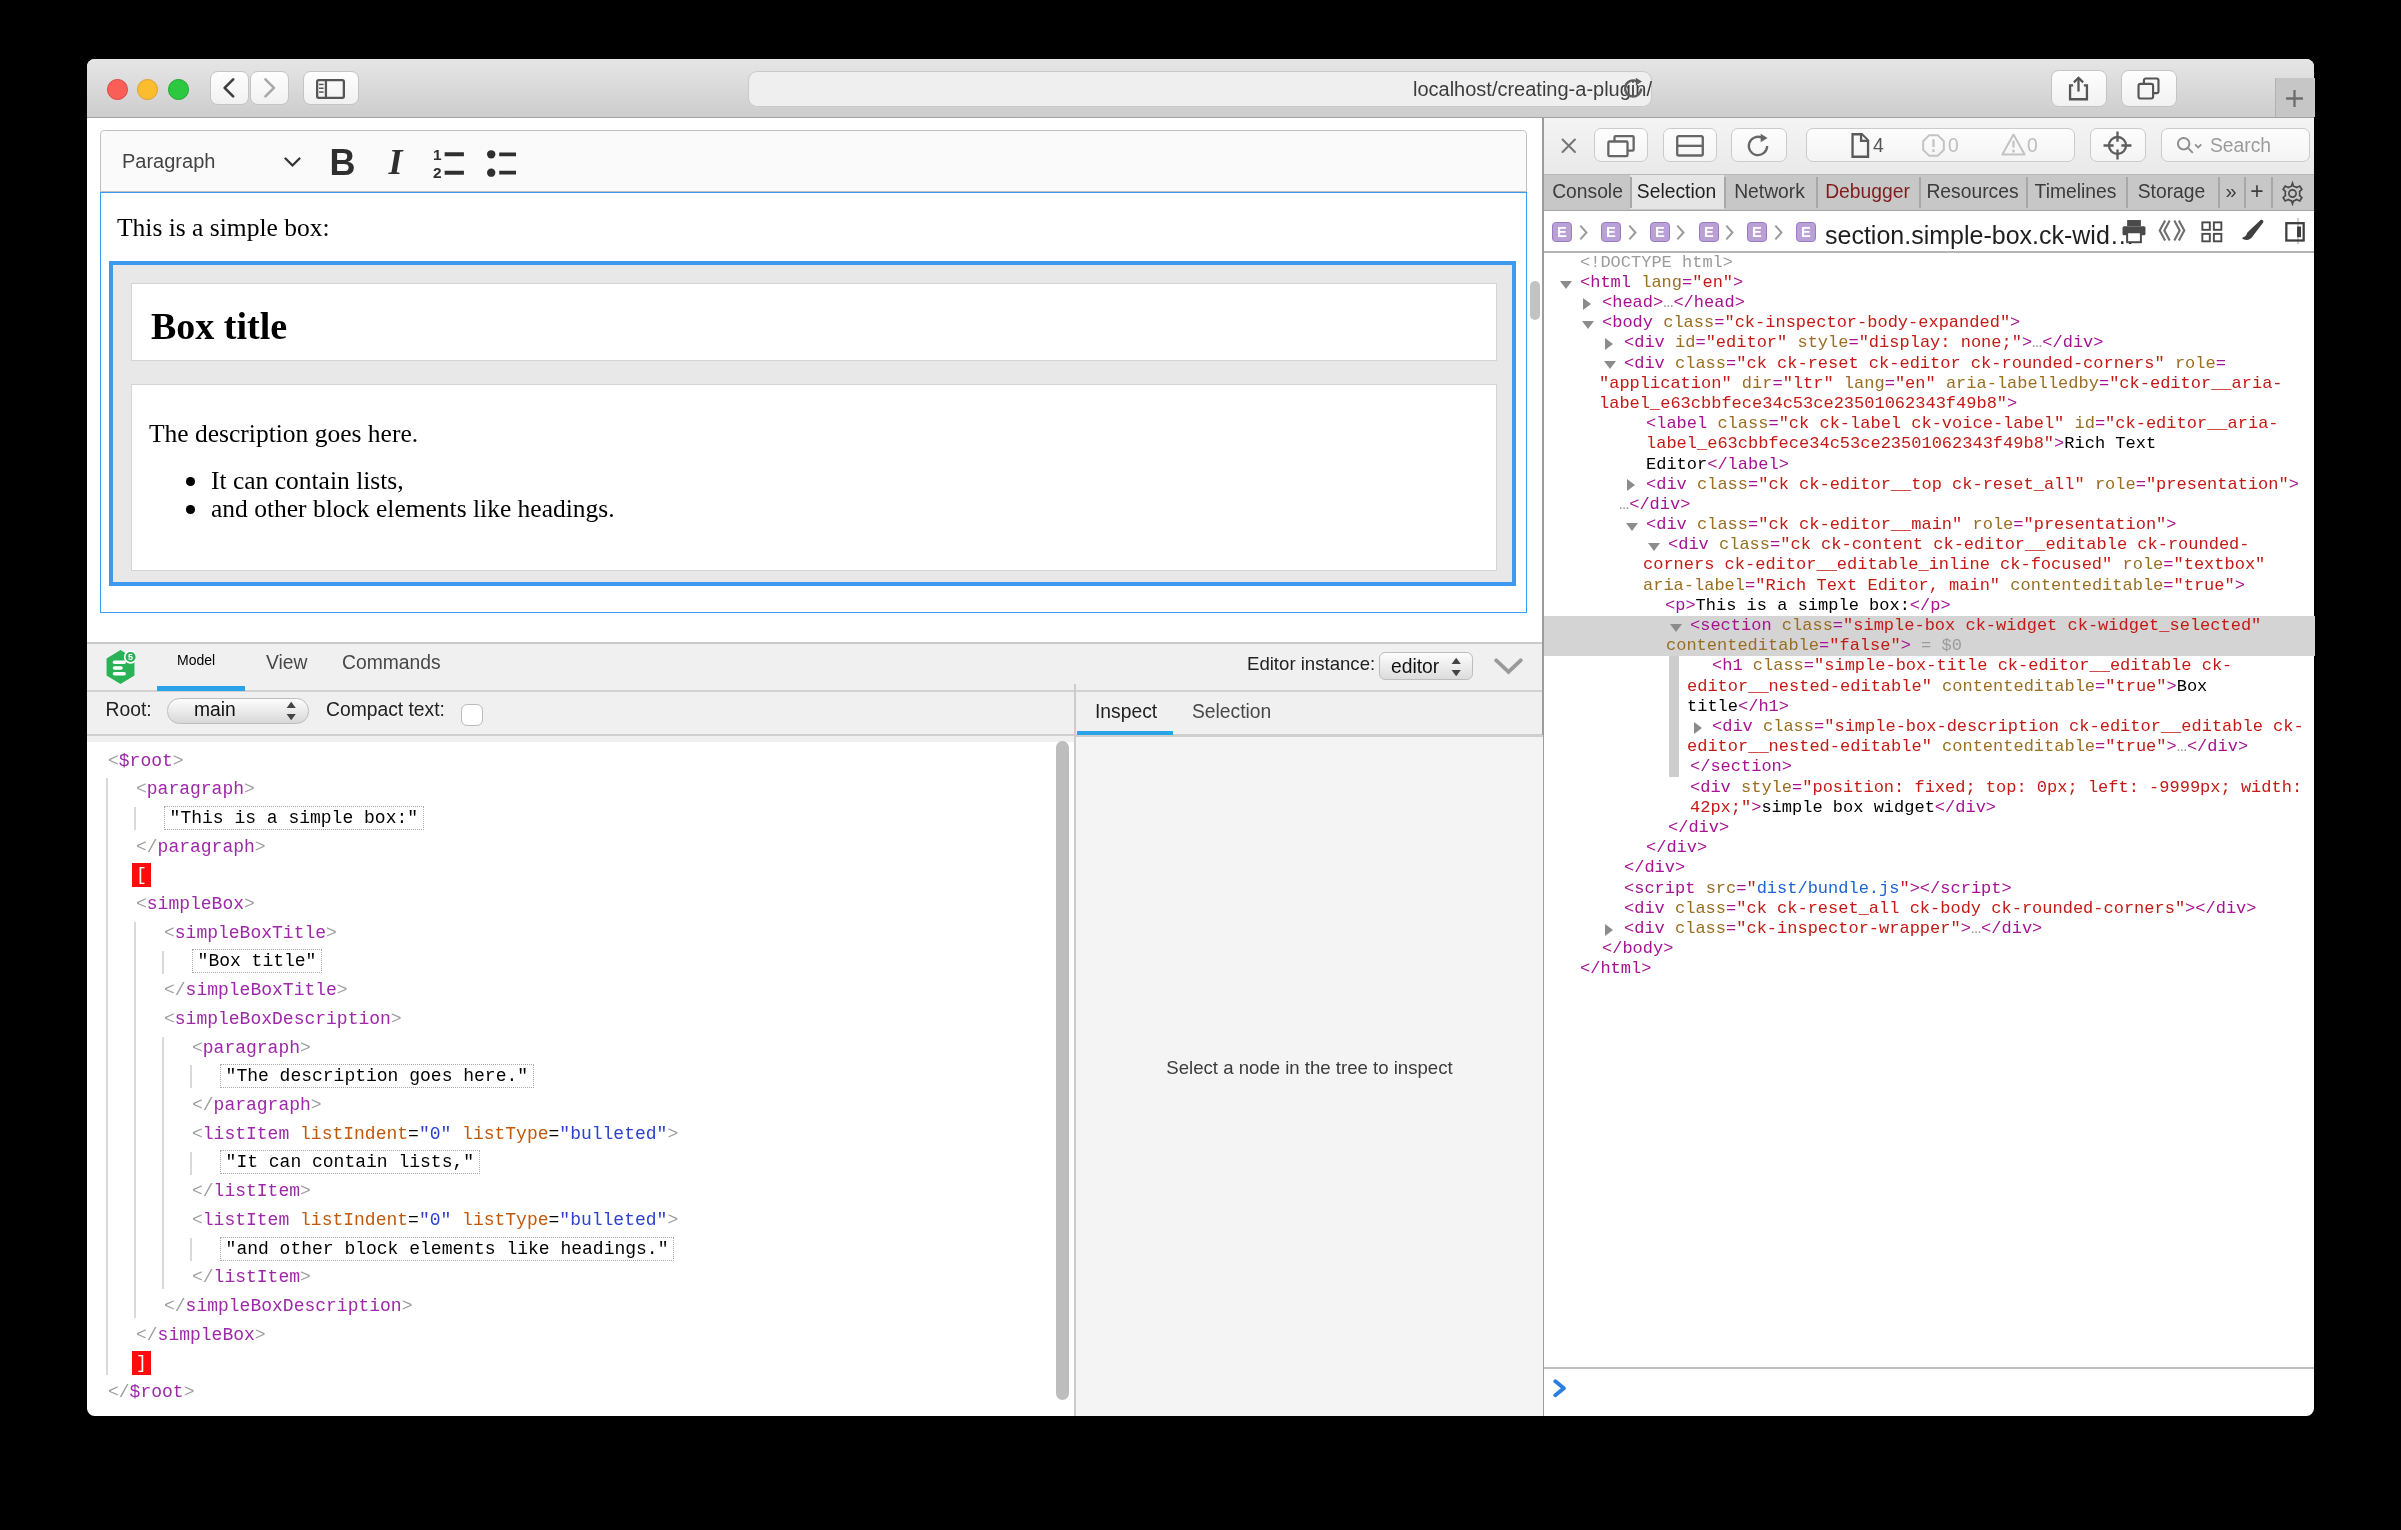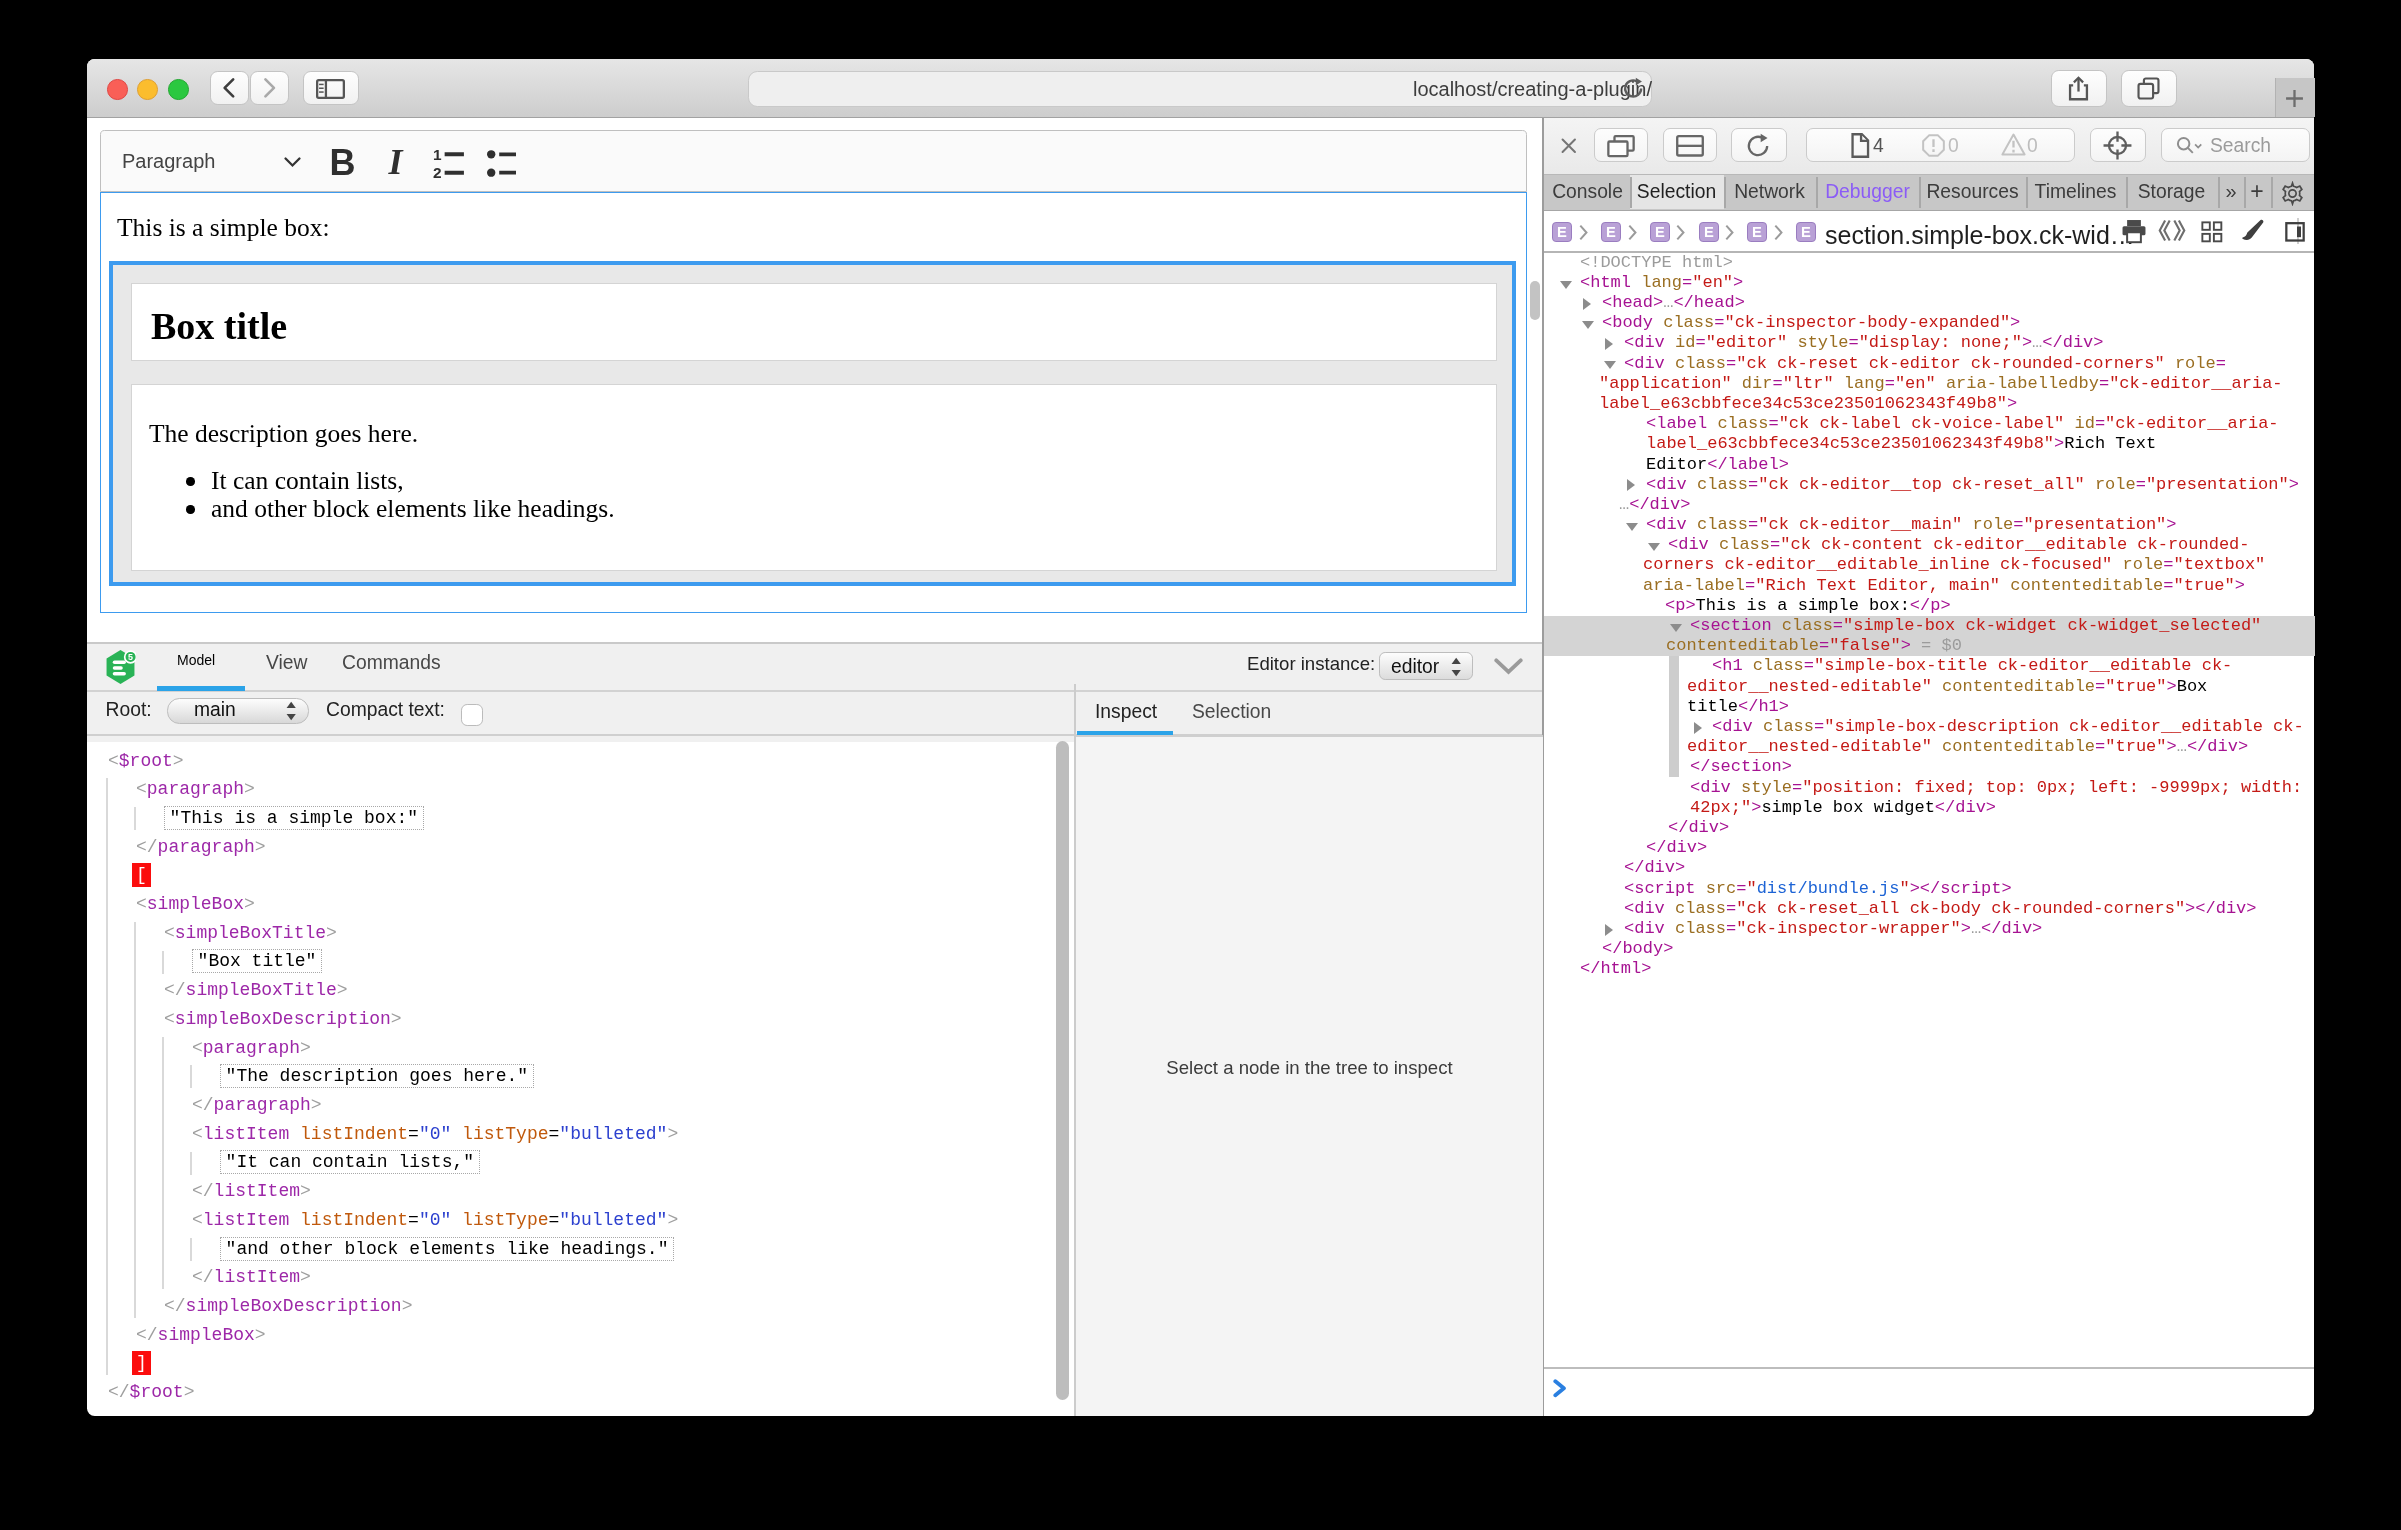--- a/index.html
+++ b/index.html
@@ -106,21 +106,21 @@
 <div class="abs" style="left:1729px;top:118px;width:1.5px;height:31px;background:#a8a8a8"></div>
 <div class="abs" style="left:1832px;top:118px;width:1.5px;height:31px;background:#a8a8a8"></div>
 <div class="abs" style="left:1939px;top:118px;width:1.5px;height:31px;background:#a8a8a8"></div>
 <div class="abs" style="left:2039px;top:118px;width:1.5px;height:31px;background:#a8a8a8"></div>
 <div class="abs" style="left:2131px;top:118px;width:1.5px;height:31px;background:#a8a8a8"></div>
 <div class="abs" style="left:2157px;top:118px;width:1.5px;height:31px;background:#a8a8a8"></div>
 <div class="abs" style="left:2184px;top:118px;width:1.5px;height:31px;background:#a8a8a8"></div>
 <div class="abs" style="left:1423px;top:122px;width:155px;text-align:center;font-size:19.3px;color:#3c3c3c">Console</div>
 <div class="abs" style="left:1512px;top:122px;width:155px;text-align:center;font-size:19.3px;color:#1f1f1f">Selection</div>
 <div class="abs" style="left:1605px;top:122px;width:155px;text-align:center;font-size:19.3px;color:#3c3c3c">Network</div>
-<div class="abs" style="left:1703px;top:122px;width:155px;text-align:center;font-size:19.3px;color:#8b5cf6">Debugger</div>
+<div class="abs" style="left:1703px;top:122px;width:155px;text-align:center;font-size:19.3px;color:#7f1d1d">Debugger</div>
 <div class="abs" style="left:1808px;top:122px;width:155px;text-align:center;font-size:19.3px;color:#3c3c3c">Resources</div>
 <div class="abs" style="left:1911px;top:122px;width:155px;text-align:center;font-size:19.3px;color:#3c3c3c">Timelines</div>
 <div class="abs" style="left:2007px;top:122px;width:155px;text-align:center;font-size:19.3px;color:#3c3c3c">Storage</div>
 <div class="abs" style="left:2121px;top:121px;width:46px;text-align:center;font-size:20px;color:#3c3c3c">»</div>
 <div class="abs" style="left:2147px;top:119px;width:46px;text-align:center;font-size:23px;color:#3c3c3c">+</div>
 <svg class="abs" style="left:2193px;top:122px" width="25" height="25" viewBox="0 0 24 24">
 <path d="M12 8.5 A3.5 3.5 0 1 0 12 15.5 A3.5 3.5 0 1 0 12 8.5 M12 2 L13 5 A7 7 0 0 1 16 6.2 L19 4.9 L21 8.1 L18.7 10.2 A7 7 0 0 1 18.7 13.8 L21 15.9 L19 19.1 L16 17.8 A7 7 0 0 1 13 19 L12 22 L11 19 A7 7 0 0 1 8 17.8 L5 19.1 L3 15.9 L5.3 13.8 A7 7 0 0 1 5.3 10.2 L3 8.1 L5 4.9 L8 6.2 A7 7 0 0 1 11 5 Z" stroke="#4a4a4a" stroke-width="1.6" fill="none"></path>
     </svg>
 <div class="abs" style="left:1457px;top:152px;width:771px;height:42px;background:#fff"></div>
 <div class="abs" style="left:1457px;top:192px;width:771px;height:1.5px;background:#b5b5b5"></div>

